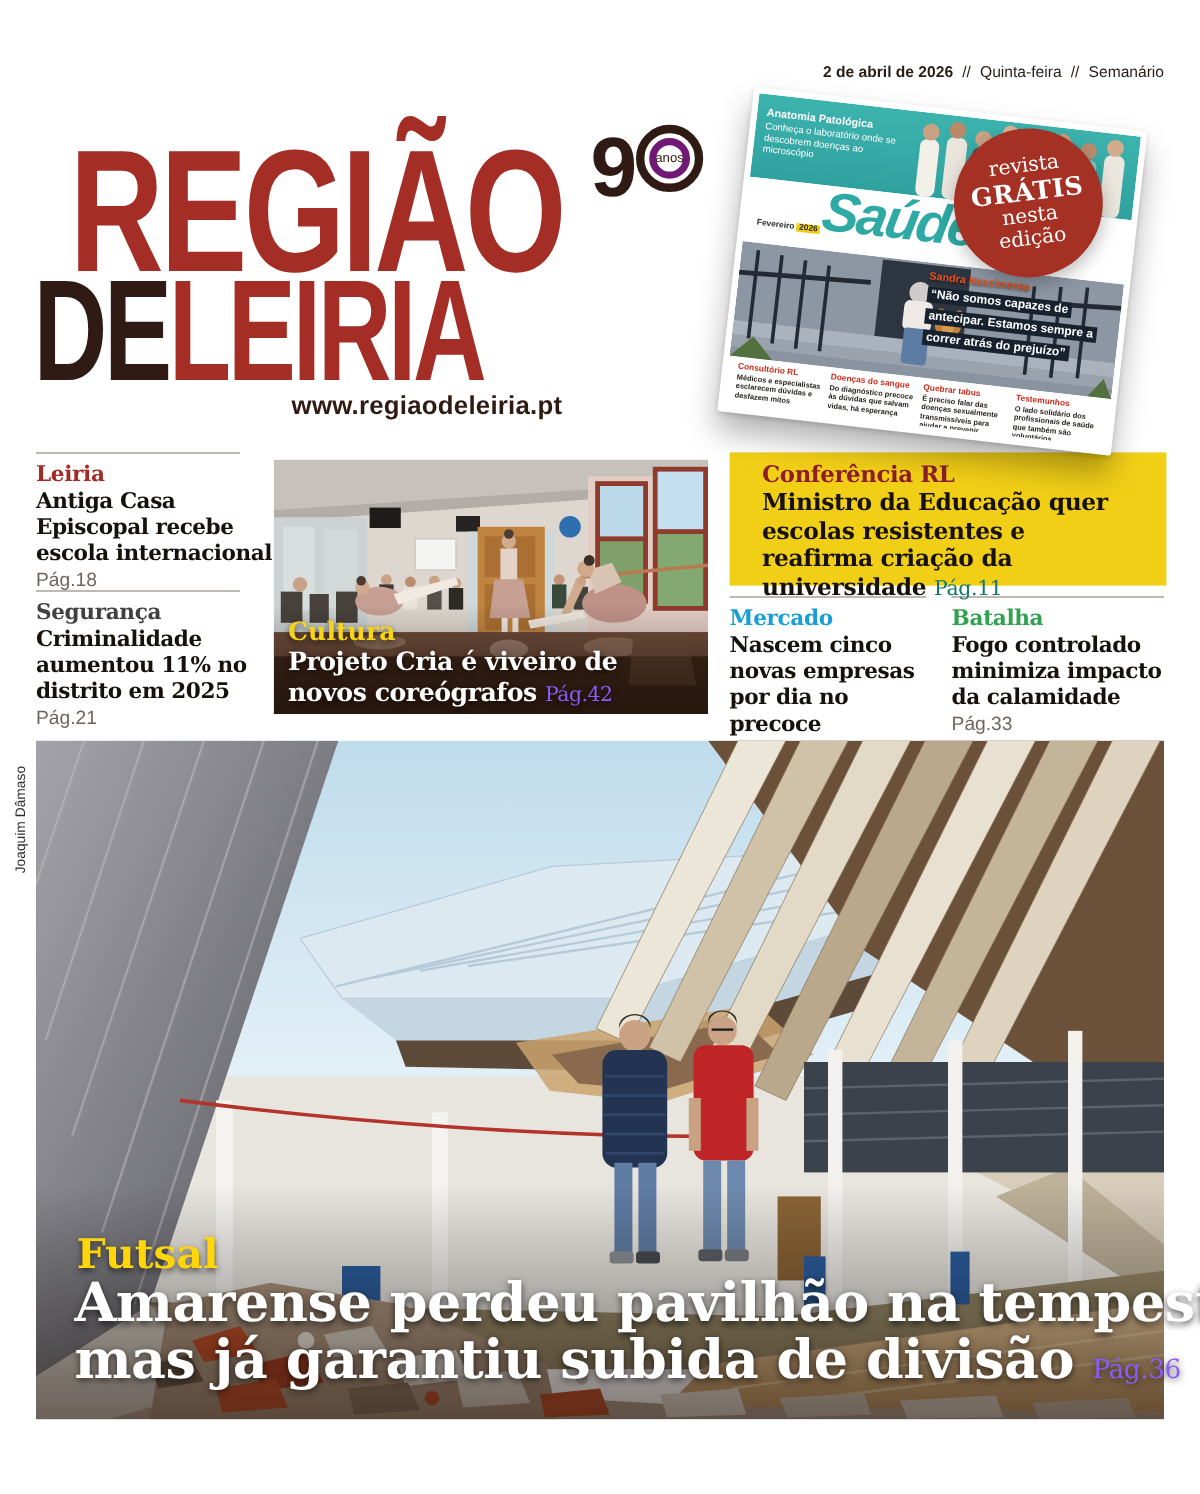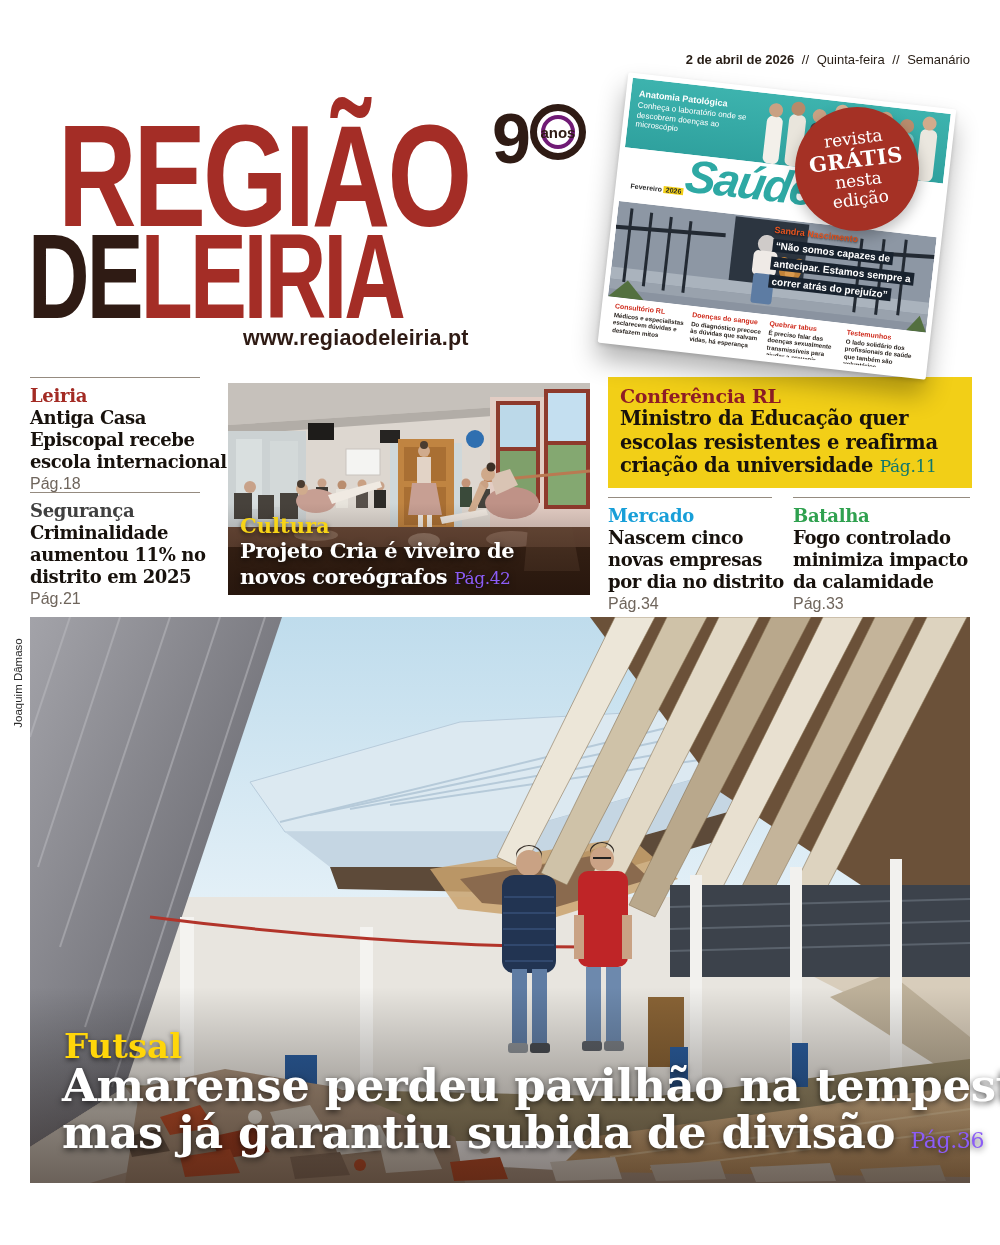--- a/index.html
+++ b/index.html
@@ -13,22 +13,22 @@
   .topbar b { font-weight:700; }
   .topbar .sep { margin:0 4px; color:#271d15; }
 
   
   .m-line { font-weight:700; line-height:1; color:#a42d26; transform-origin:0 0; letter-spacing:-4px; white-space:nowrap; }
   .m-de { color:#2f1b14; }
   .badge90 { display:flex; align-items:flex-start; color:#2f1b14; }
   .badge90 .nine { font-size:70px; font-weight:700; line-height:1; letter-spacing:-2px; }
   .badge90 .zero { width:56px; height:56px; border:7px solid #2f1b14; border-radius:50%;
                    display:flex; align-items:center; justify-content:center; margin-left:1px; }
-  .badge90 .zero-inner { width:34px; height:34px; border:4px solid #701a75; border-radius:50%;
-                   display:flex; align-items:center; justify-content:center; font-size:15px; font-weight:700; }
+  .badge90 .zero-inner { width:34px; height:34px; border:6px solid #701a75; border-radius:50%;
+                   display:flex; align-items:center; justify-content:center; font-size:11px; font-weight:400; }
   .site-url { font-size:21.5px; font-weight:700; color:#2f1b14; letter-spacing:.2px; }
 
   
   .mag { left:612px; top:90px; width:330px; height:272px; transform:rotate(6.5deg);
          background:#fff; box-shadow:0 16px 26px rgba(0,0,0,.3), 0 2px 4px rgba(0,0,0,.15);
          border-radius:2px; z-index:5; }
   .mag-inner { position:absolute; inset:5px 5px 7px 5px; background:#fff; overflow:hidden; }
   .mag-teal { position:relative; height:70px; background:linear-gradient(180deg,#3db3ae,#2fa19e); }
   .mag-kicker { position:absolute; left:8px; top:10px; width:118px; color:#fff; }
   .mag-kicker .k1 { font-size:9px; font-weight:700; line-height:10px; }
@@ -55,21 +55,21 @@
   .gratis .g2 { font-size:21px; font-weight:700; line-height:23px; letter-spacing:.5px; }
 
   
   .rule { position:absolute; height:1px; background:#958b80; }
   .kicker { font-family:"DejaVu Serif", serif; font-weight:700; font-size:18px; line-height:22px; letter-spacing:-.3px; }
   .t-title { font-family:"DejaVu Serif", serif; font-weight:700; font-size:18px; line-height:22px;
              color:#17110c; letter-spacing:-.4px; }
   .t-page { font-size:16px; color:#6f655c; margin-top:2px; }
   .pg-inline { font-family:"DejaVu Serif", serif; font-weight:400; color:#564e44; font-size:17px; }
 
-  .yellow-box { left:608px; top:377px; width:364px; height:111px; background:#f2cf17; padding:8px 12px; z-index:1; }
+  .yellow-box { left:608px; top:377px; width:364px; height:111px; background:#f2cf17; padding:8px 27px; z-index:1; }
   .yellow-box .kicker { font-size:19px; color:#8e1d26; }
   .yellow-box .t-title { font-size:19.5px; line-height:23.5px; letter-spacing:-.3px; }
   .yellow-box .pg-inline { color:#0f766e; }
 
   .photo-frame { overflow:hidden; }
   .ph-label { font-family:"DejaVu Serif", serif; font-weight:700; color:#f7d417;
               text-shadow:0 2px 5px rgba(0,0,0,.6); }
   .ph-title { font-family:"DejaVu Serif", serif; font-weight:700; color:#fff;
               text-shadow:0 2px 6px rgba(0,0,0,.65); letter-spacing:-.4px; }
   .ph-title .pg-inline { color:#8b5cf6; text-shadow:0 2px 6px rgba(0,0,0,.65); }
@@ -307,21 +307,21 @@
 
   <div class="abs yellow-box">
     <div class="kicker">Conferência RL</div>
     <div class="t-title"><span>Ministro da Educação quer escolas resistentes e reafirma criação da universidade</span>
       <span class="pg-inline">Pág.11</span></div>
   </div>
 
   <div class="rule" style="left:608px; top:497px; width:164px;"></div>
   <div class="abs" style="left:608px; top:505px; width:180px;">
     <div class="kicker" style="color:#189fd8;">Mercado</div>
-    <div class="t-title">Nascem cinco novas empresas por dia no distrito</div>
+    <div class="t-title">Nascem cinco novas empresas por dia no precoce</div>
     <div class="t-page">Pág.34</div>
   </div>
   <div class="rule" style="left:793px; top:497px; width:177px;"></div>
   <div class="abs" style="left:793px; top:505px; width:180px;">
     <div class="kicker" style="color:#2fa14f;">Batalha</div>
     <div class="t-title">Fogo controlado minimiza impacto da calamidade</div>
     <div class="t-page">Pág.33</div>
   </div>
 
   <div class="abs credit">Joaquim Dâmaso</div>

